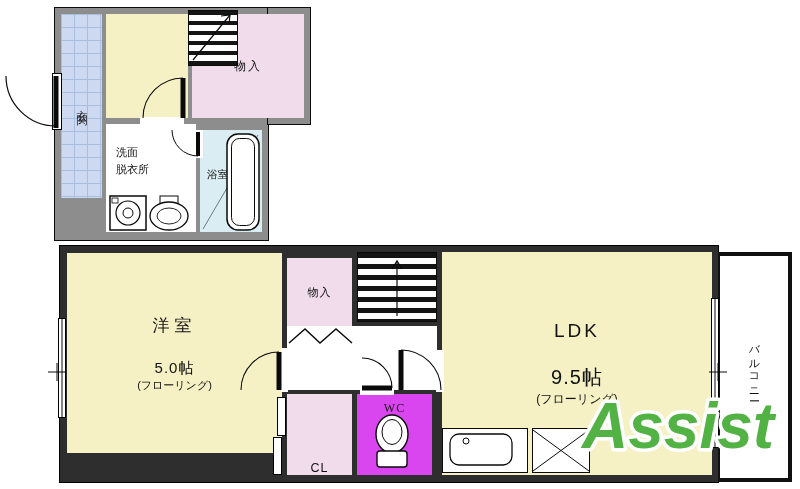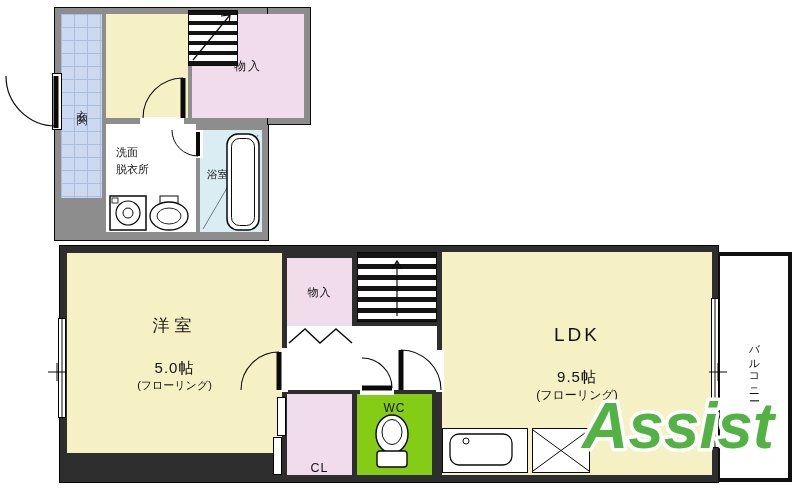--- a/index.html
+++ b/index.html
@@ -39,31 +39,31 @@
 
   #r-western { left:67px; top:253px; width:215px; height:200px; background:#f6f1c5;
     display:flex; flex-direction:column; align-items:center; justify-content:center; }
   .rname { font-size:17px; letter-spacing:5px; }
   .rsize { font-size:15px; margin-top:22px; letter-spacing:1px; }
   .rfloor { font-size:11px; }
 
   #r-ldk { left:442px; top:252px; width:270px; height:223px; background:#f6f1c5;
     display:flex; flex-direction:column; align-items:center; justify-content:center; }
   #r-ldk .rname { font-size:19px; letter-spacing:3px; }
-  #r-ldk .rsize { font-size:15px; }
+  #r-ldk .rsize { font-size:20px; }
   #r-ldk .rfloor { font-size:12px; }
 
   #r-storage-low { left:287px; top:258px; width:65px; height:68px; background:#f1dcec;
     display:flex; align-items:center; justify-content:center; font-size:11px; letter-spacing:1px; }
   #corridor { left:287px; top:326px; width:150px; height:64px; background:#fff; }
   #stairs-low { left:357px; top:252px; width:80px; height:70px; border:1.5px solid #0a0a0a;
     background:repeating-linear-gradient(180deg,#141414 0 5px,#ffffff 5px 11px); }
   #r-cl { left:287px; top:394px; width:65px; height:81px; background:#f1dcec;
     display:flex; align-items:flex-end; justify-content:center; font-size:12.5px; letter-spacing:1px; }
-  #r-wc { left:357px; top:394px; width:75px; height:81px; background:#84cc16; font-size:12px; }
+  #r-wc { left:357px; top:394px; width:75px; height:81px; background:#d946ef; font-size:12px;font-family:Liberation Serif, serif; }
   #r-wc .lbl { display:block; text-align:center; margin-top:7px; letter-spacing:1px; }
 
   #kitchen { left:442px; top:428px; width:86px; height:45px; background:#fff; border:1.5px solid #0a0a0a; }
   #hatch { left:532px; top:428px; width:58px; height:45px; background:#fff; border:1.5px solid #0a0a0a; }
 
   
   #win-west { left:58px; top:318px; width:8px; height:100px; background:#fff; border:1px solid #000; }
   #win-east { left:711px; top:298px; width:8px; height:150px; background:#fff; border:1px solid #000; }
   #gap-entry { left:52px; top:73px; width:10px; height:57px; background:#fff; border:1px solid #000; }
   #gap-hallwash { left:140px; top:117px; width:44px; height:8px; background:#fff; }

